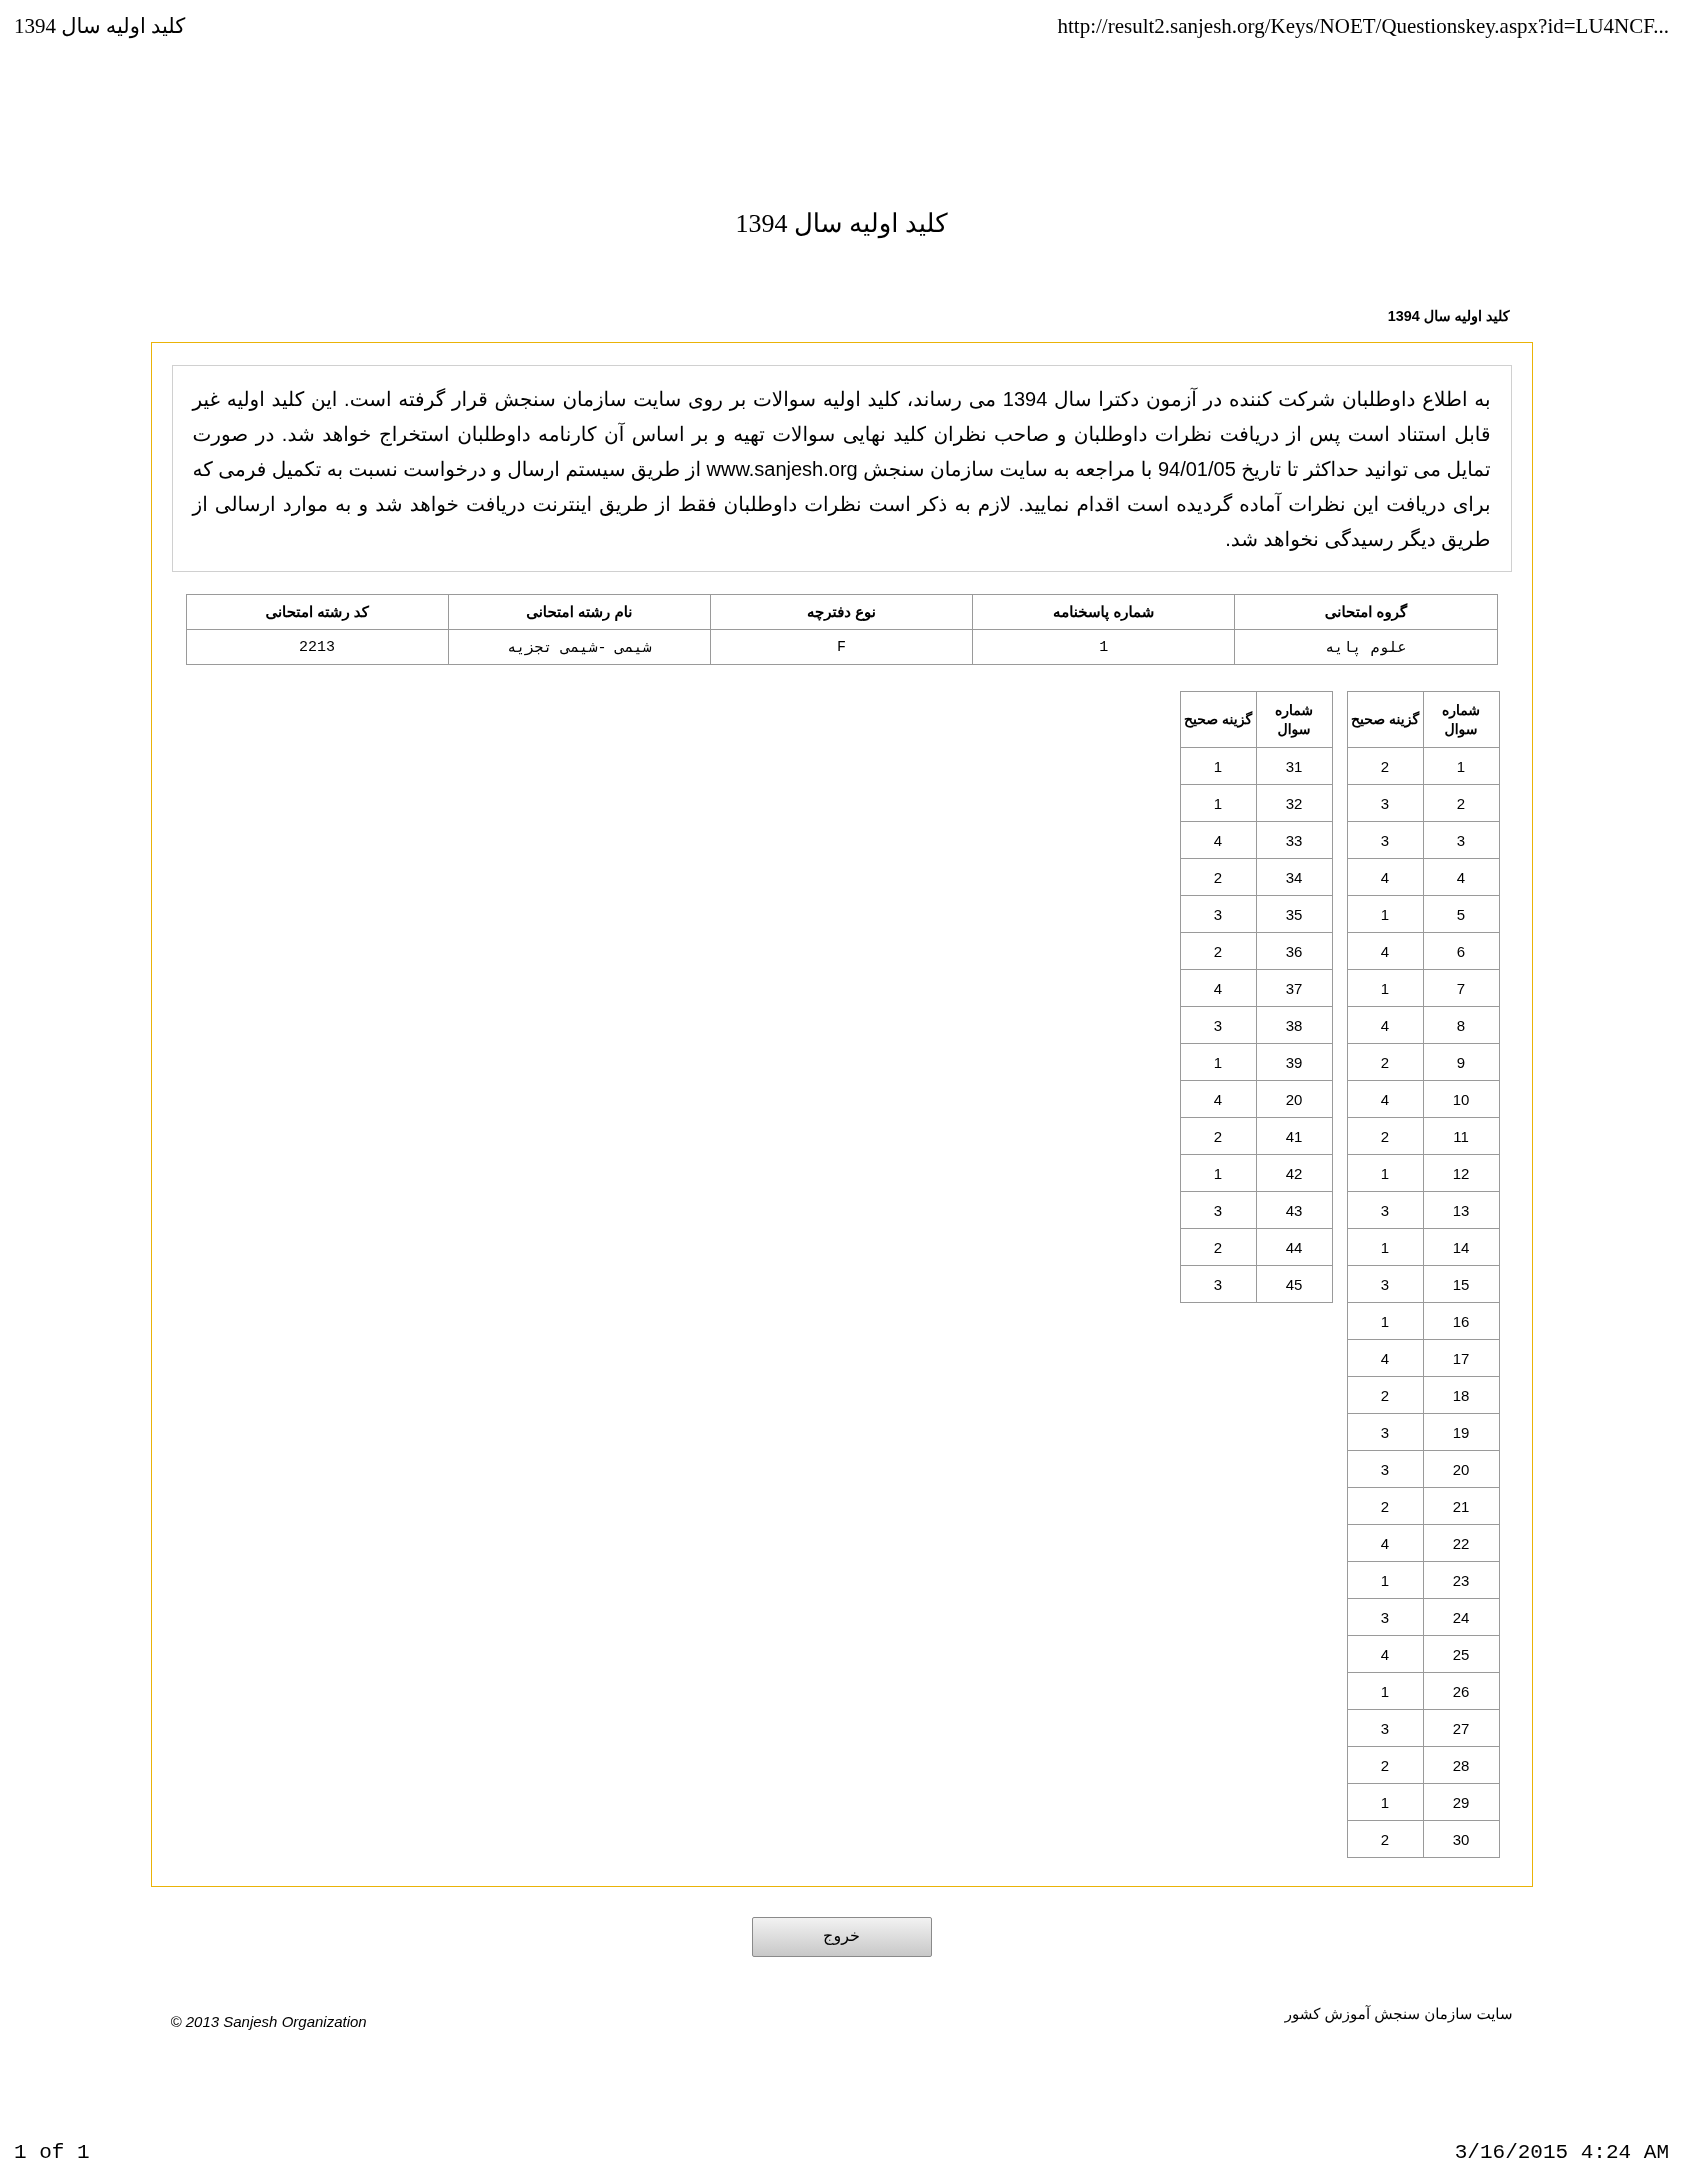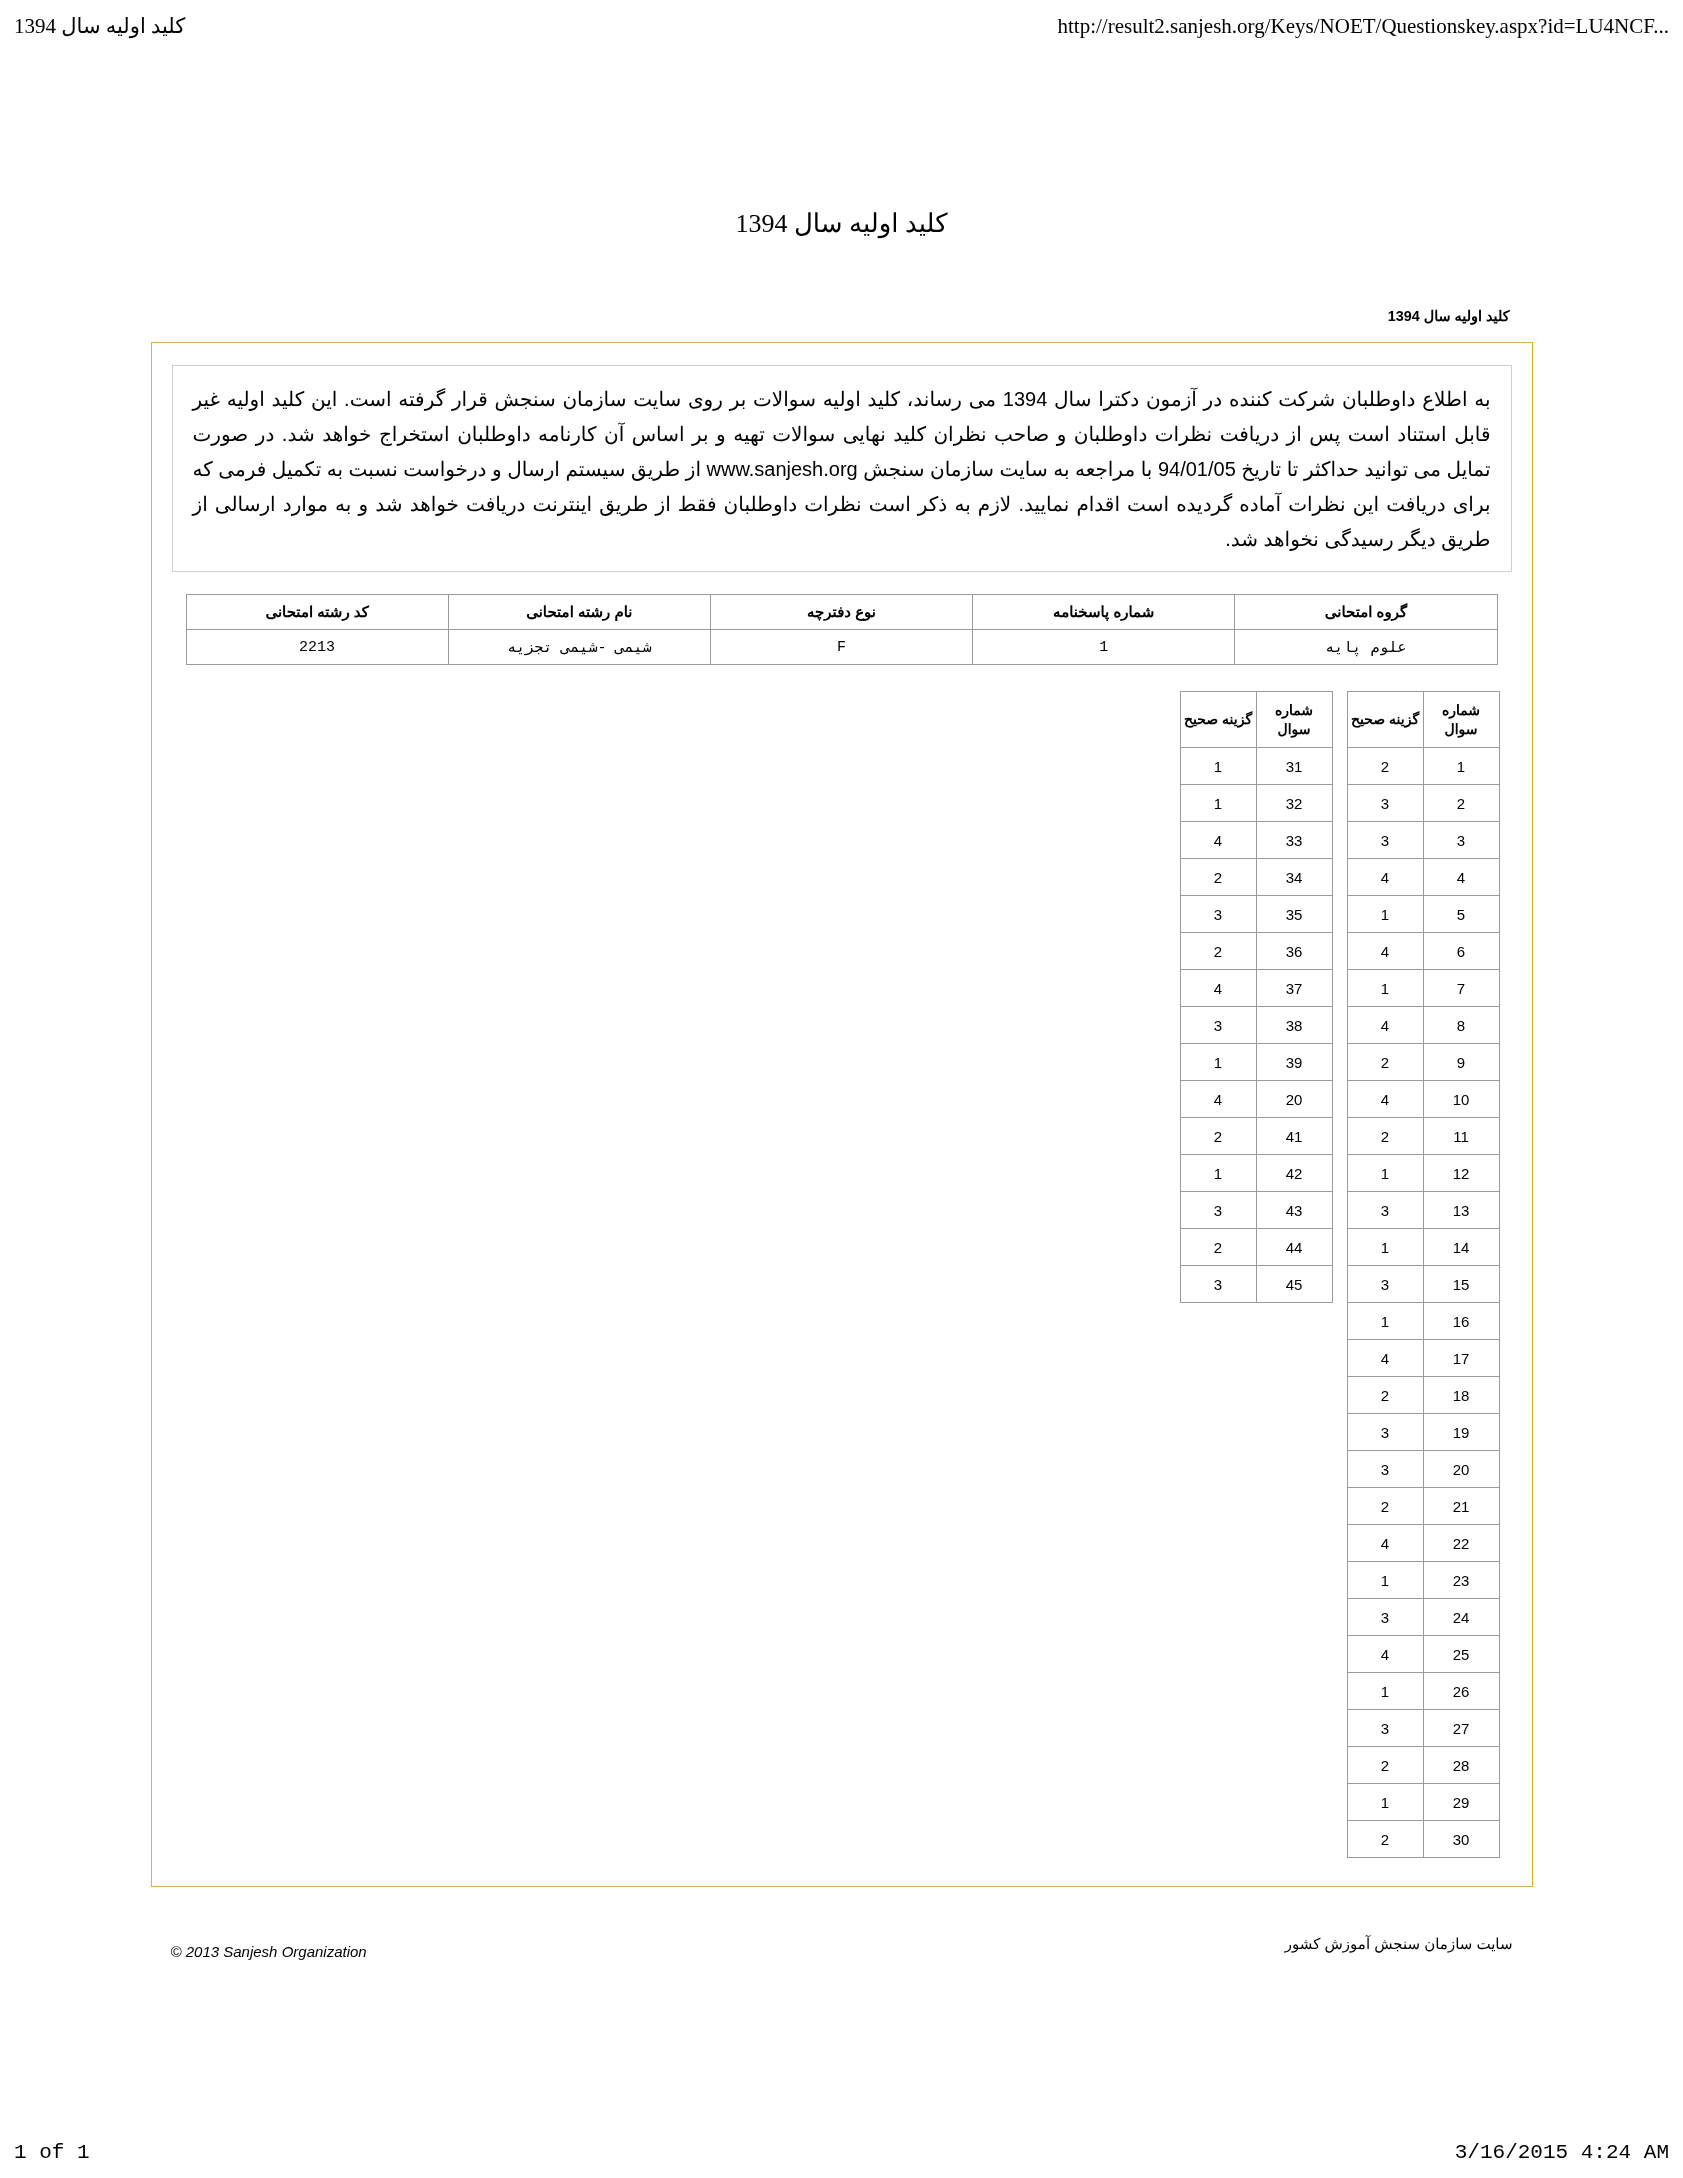--- a/index.html
+++ b/index.html
@@ -455,20 +455,23 @@
             <tr>
               <td>45</td>
               <td>3</td>
             </tr>
           </tbody>
       </table>
     </div>
 
   </div>
 
+  <div class="exit-row">
+    <div class="exit-button">خروج</div>
+  </div>
 
   <div class="credits">
     <div class="cr-right">سایت سازمان سنجش آموزش کشور</div>
     <div class="cr-left">© 2013 Sanjesh Organization</div>
   </div>
 
 </div>
 
 <div class="print-footer">
   <div class="pf-left">1 of 1</div>

